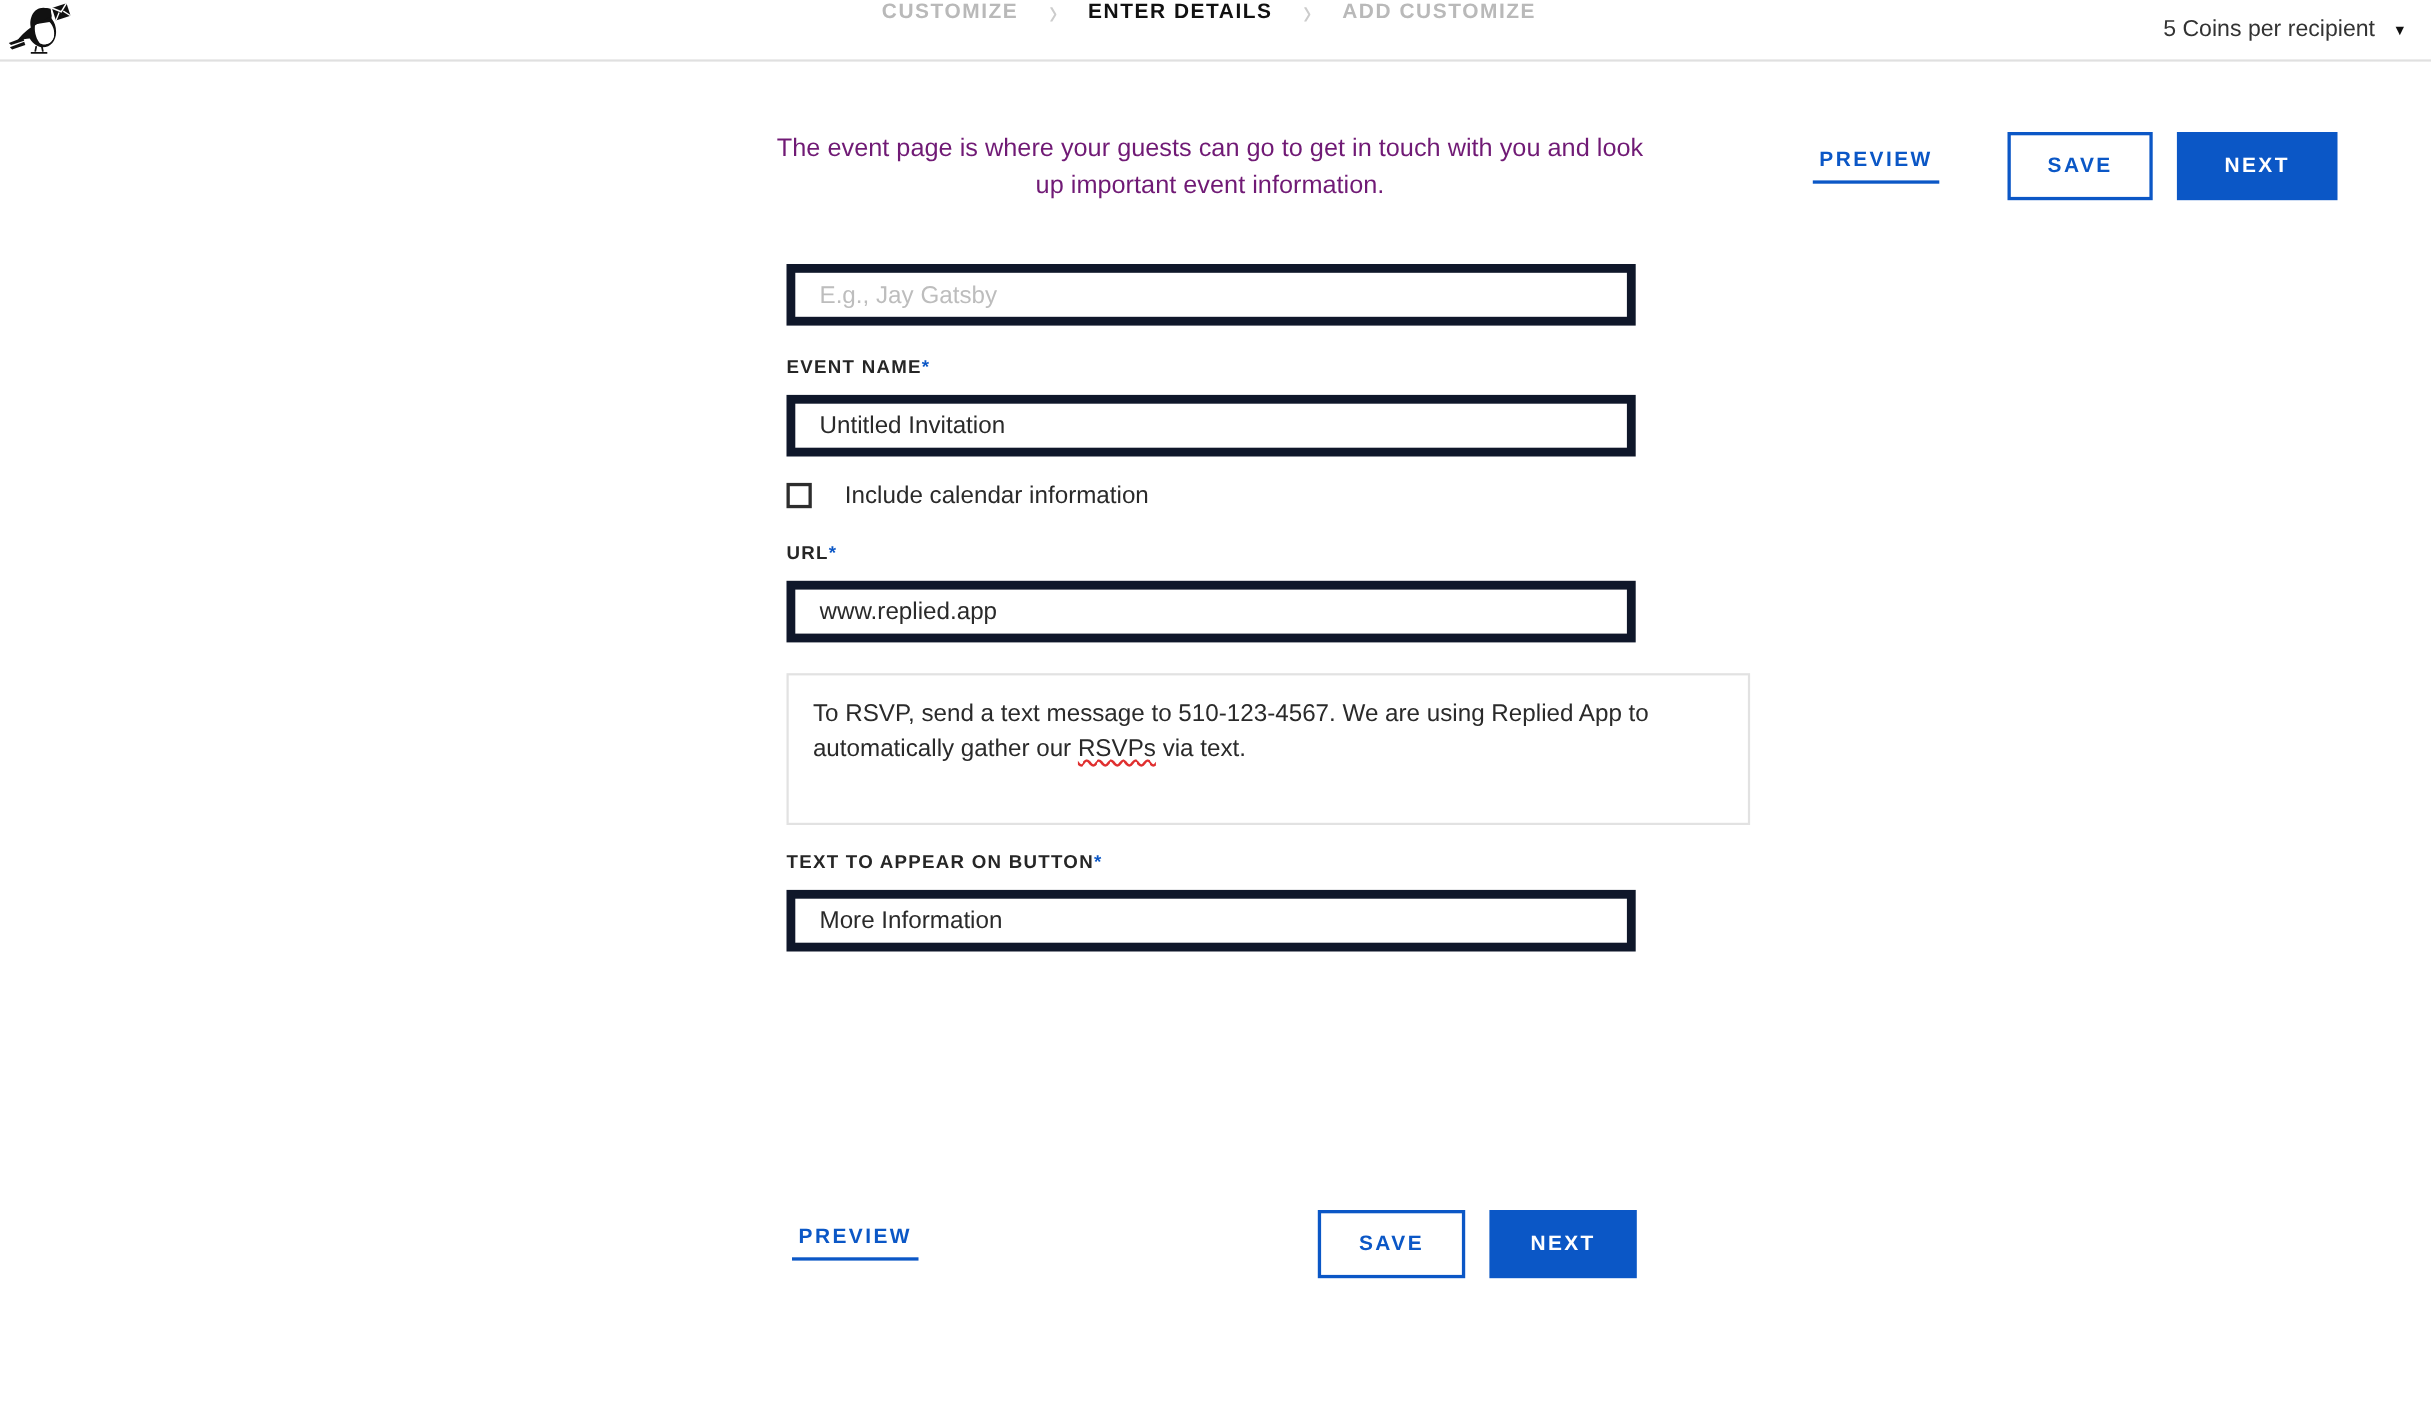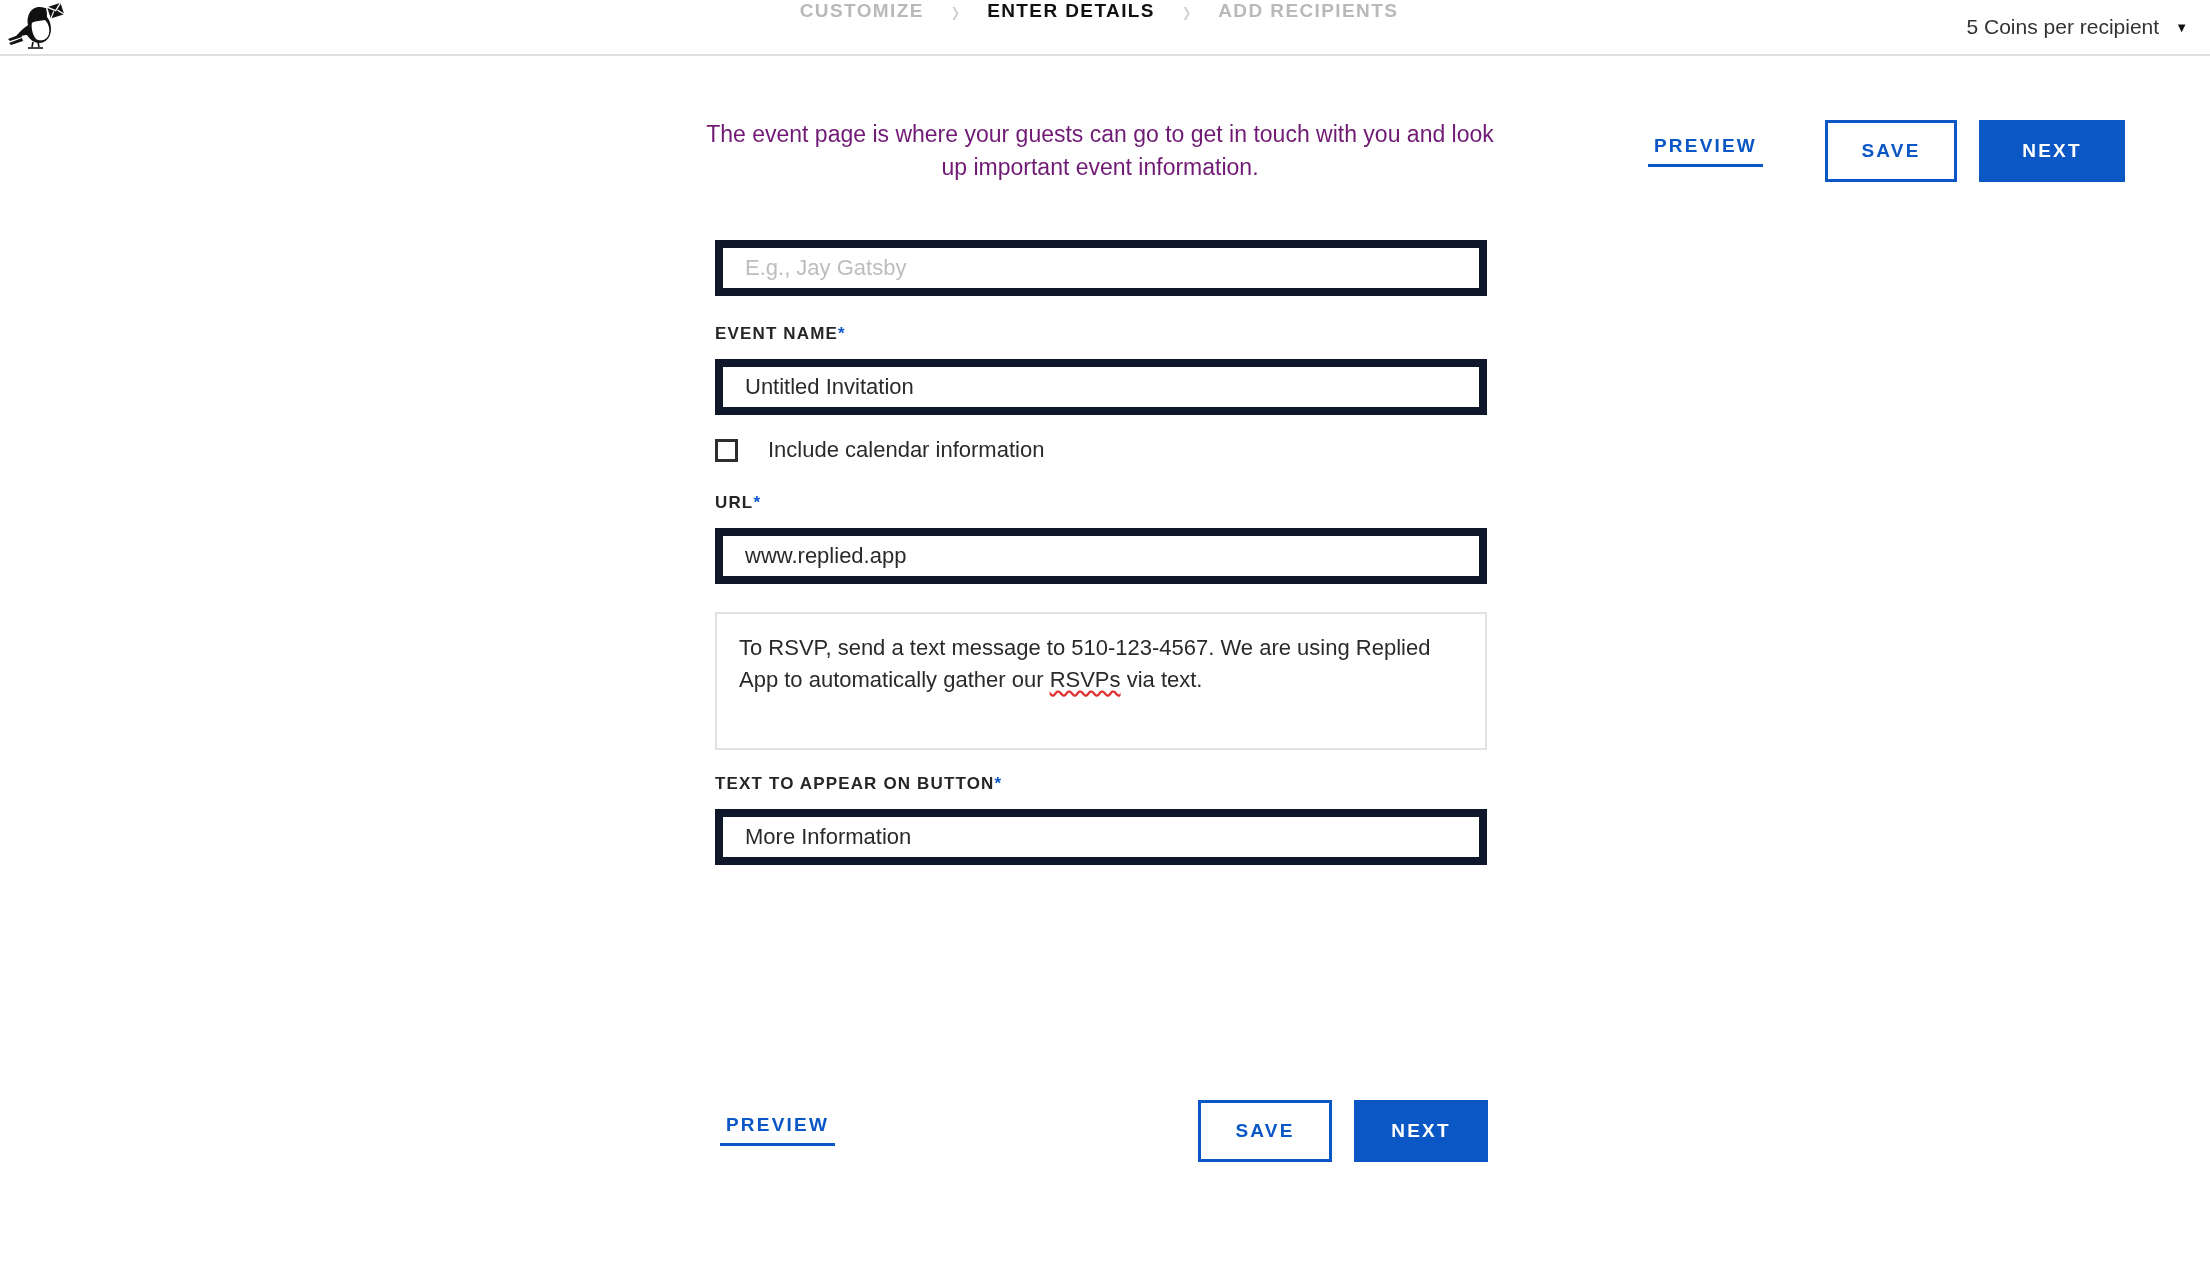--- a/index.html
+++ b/index.html
@@ -171,21 +171,21 @@
     background: #ffffff;
     font-size: 22px;
     color: #2a2a2a;
     padding: 0 22px;
     font-family: "Liberation Sans", sans-serif;
     outline: none;
     display: block;
   }
   .input::placeholder { color: #bdbdbd; }
   .ta-text {
-    width: 772px;
+    width: 876px;
     height: 138px;
     border: 2px solid #e2e2e2;
     background: #ffffff;
     font-size: 22px;
     line-height: 32px;
     color: #2a2a2a;
     padding: 18px 22px;
     font-family: "Liberation Sans", sans-serif;
   }
   .spell {
@@ -300,21 +300,21 @@
         <path d="M43 15 L48 9 M57 15 L52 9" stroke="#ffffff" stroke-width="1.2" fill="none"></path>
       </g>
     </svg>
   </div>
 
   <div class="breadcrumb">
     <span class="crumb inactive">CUSTOMIZE</span>
     <span class="crumb-sep">›</span>
     <span class="crumb active">ENTER DETAILS</span>
     <span class="crumb-sep">›</span>
-    <span class="crumb inactive">ADD RECIPIENTS</span>
+    <span class="crumb inactive">ADD CUSTOMIZE</span>
   </div>
 
   <div class="coins">
     <span class="coins-label">5 Coins per recipient</span>
     <span class="coins-caret">▼</span>
   </div>
 </div>
 
 <div class="intro">The event page is where your guests can go to get in touch with you and look up important event information.</div>
 

